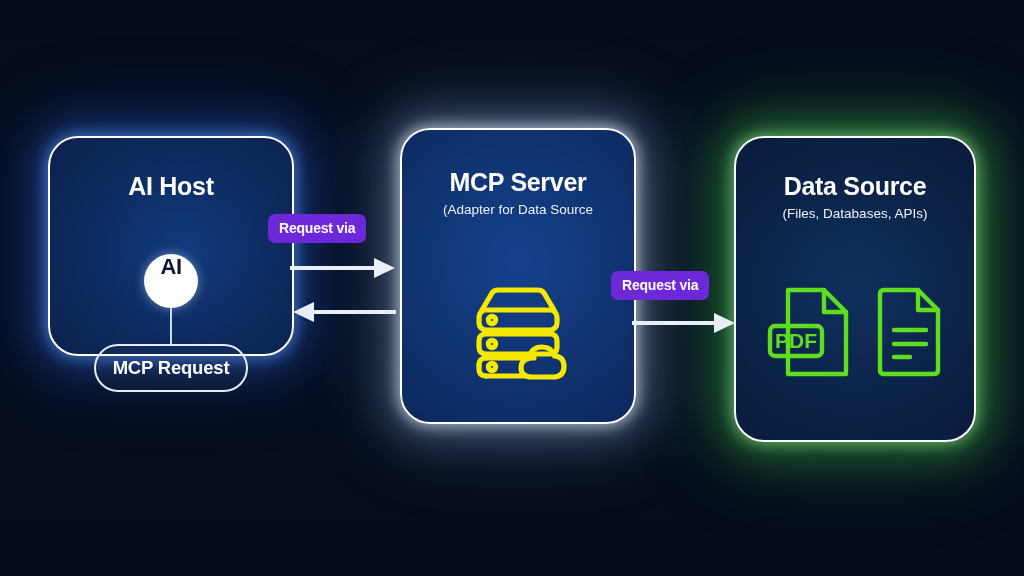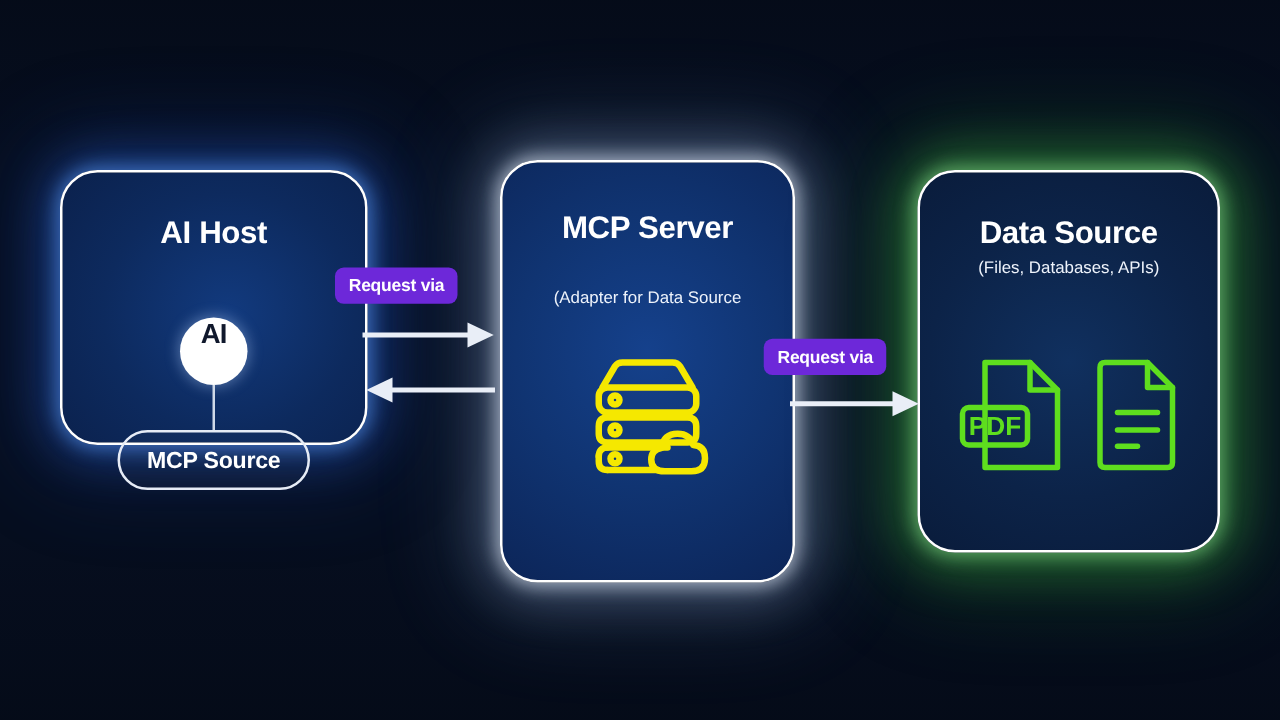--- a/index.html
+++ b/index.html
@@ -56,29 +56,28 @@
     left:48px; top:136px; width:246px; height:220px;
     background:
       radial-gradient(ellipse 210px 200px at 55% 52%, #123a7e 0%, #0d2a5e 48%, #0a1d45 100%);
     box-shadow:
       0 0 14px 3px rgba(90,150,240,0.55),
       0 0 38px 10px rgba(40,95,200,0.45),
       0 0 70px 26px rgba(25,65,160,0.30);
     padding-top:34px;
   }
   #panel-mcp-server {
-    left:400px; top:128px; width:236px; height:338px;
+    left:400px; top:128px; width:236px; height:296px;
     background:
       radial-gradient(ellipse 210px 220px at 50% 45%, #15418c 0%, #103472 50%, #0c2558 100%);
     box-shadow:
       0 0 14px 3px rgba(232,240,252,0.58),
       0 0 40px 12px rgba(170,200,240,0.30),
       0 0 74px 26px rgba(120,160,215,0.20);
     padding-top:38px;
-    gap:28px;
   }
   #panel-data-source {
     left:734px; top:136px; width:242px; height:306px;
     background:
       radial-gradient(ellipse 215px 210px at 50% 50%, #10305f 0%, #0c2348 52%, #091a38 100%);
     box-shadow:
       0 0 14px 3px rgba(150,235,150,0.50),
       0 0 40px 12px rgba(70,190,70,0.40),
       0 0 76px 28px rgba(40,150,45,0.28);
     padding-top:34px;
@@ -139,21 +138,21 @@
 
   <div class="panel" id="panel-ai-host">
     <div class="panel-title">AI Host</div>
 
     <div id="ai-node-group">
       <div id="ai-circle">
         <span>AI</span>
       </div>
       <div id="ai-connector"></div>
       <div id="mcp-client-pill">
-        <span>MCP Source</span>
+        <span>MCP Request</span>
       </div>
     </div>
   </div>
 
   <div class="panel" id="panel-mcp-server">
     <div class="panel-title">MCP Server</div>
     <div class="panel-sub">(Adapter for Data Source</div>
 
     <div class="icon-slot" id="server-icon-slot">
       <svg width="100" height="98" viewBox="0 0 100 98" fill="none">

